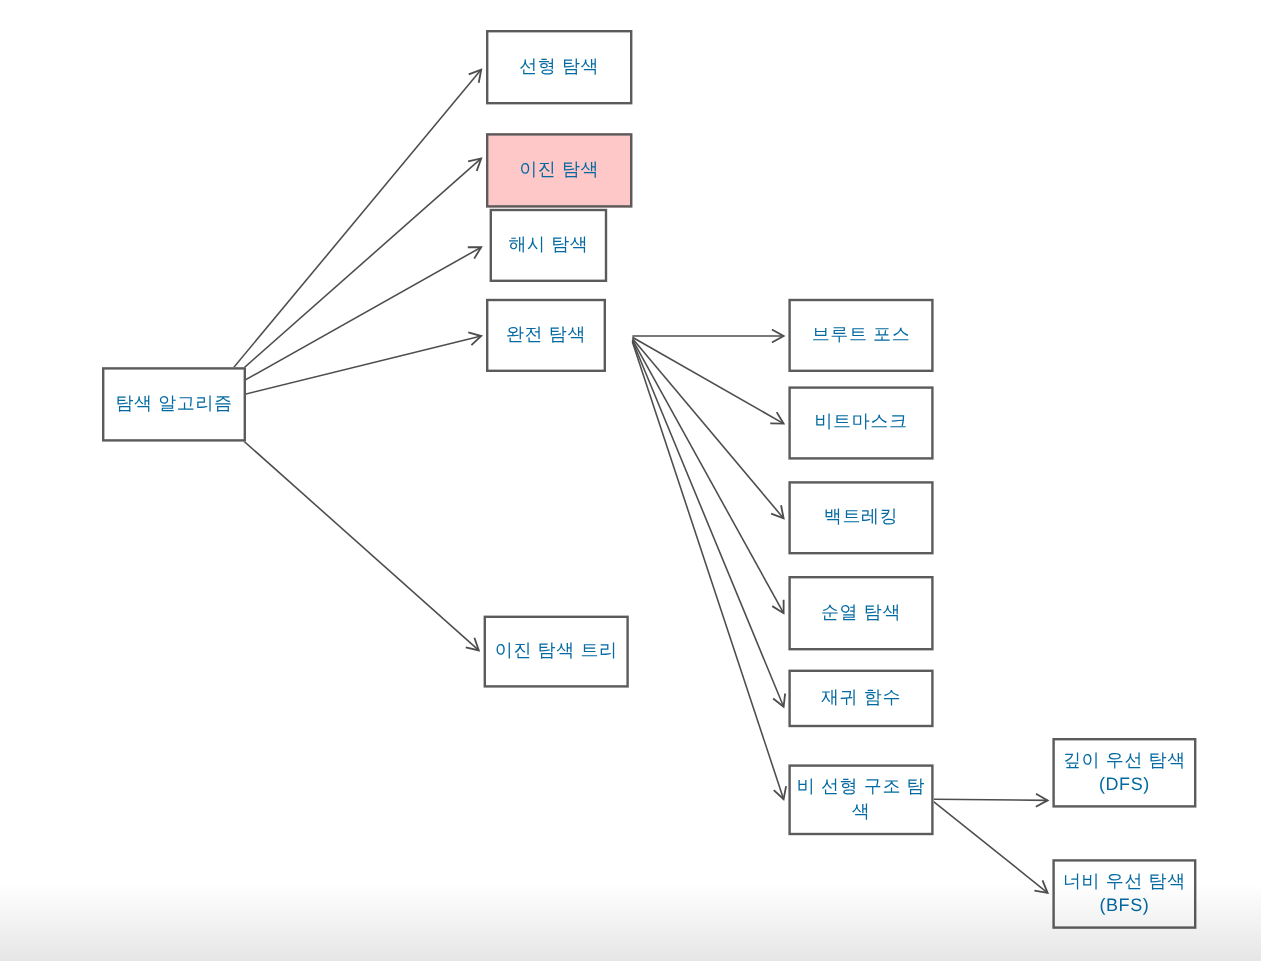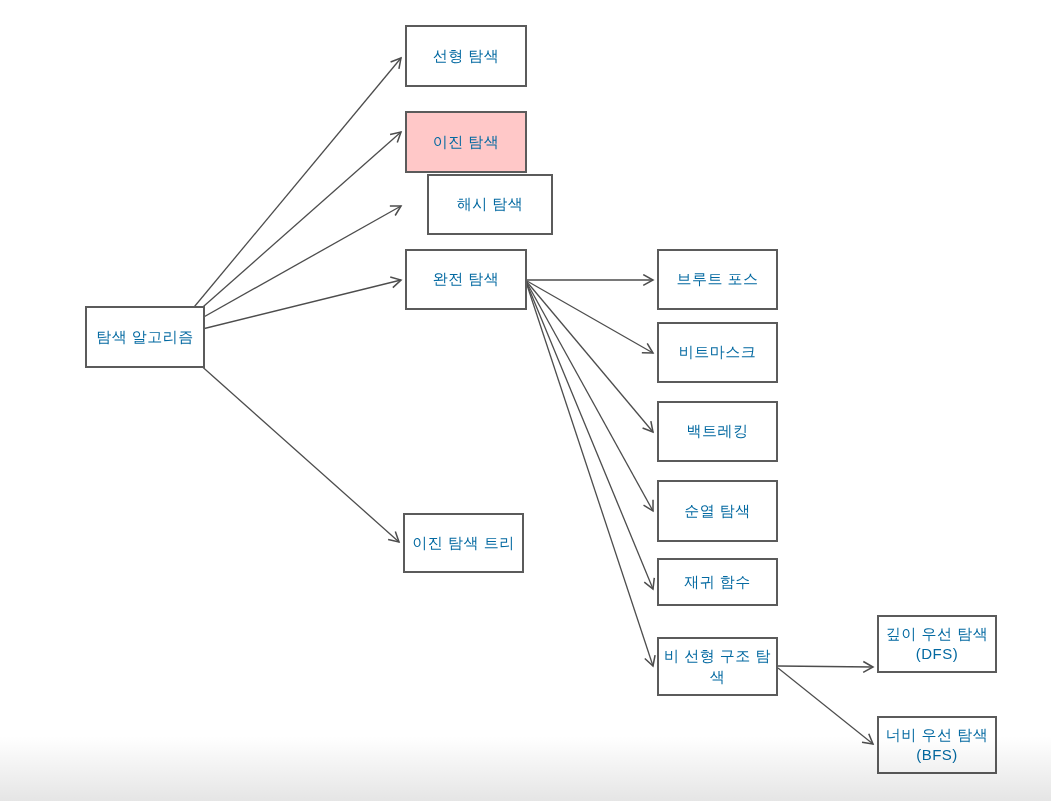--- a/index.html
+++ b/index.html
@@ -39,22 +39,22 @@
     line-height: 1.35;
     cursor: default;
   }
   .node.highlight {
     background: #ffc8c8;
   }
   
   #n-root        { left: 50px;  top: 306px; width: 120px; height: 62px; margin-left: 35px; }
   #n-linear      { left: 405px; top: 25px;  width: 122px; height: 62px; }
   #n-binary      { left: 405px; top: 99px;  width: 122px; height: 62px; margin-top: 12px; }
-  #n-hash        { left: 427px; top: 174px; width: 126px; height: 61px; }
-  #n-exhaustive  { left: 405px; top: 249px; width: 122px; height: 61px; }
+  #n-hash        { left: 408px; top: 174px; width: 98px; height: 61px; }
+  #n-exhaustive  { left: 405px; top: 249px; width: 100px; height: 61px; }
   #n-bst         { left: 403px; top: 513px; width: 121px; height: 60px; }
   #n-brute       { left: 657px; top: 249px; width: 121px; height: 61px; }
   #n-bitmask     { left: 657px; top: 322px; width: 121px; height: 61px; }
   #n-backtrack   { left: 657px; top: 401px; width: 121px; height: 61px; }
   #n-permutation { left: 657px; top: 480px; width: 121px; height: 62px; }
   #n-recursion   { left: 657px; top: 558px; width: 121px; height: 48px; }
   #n-nonlinear   { left: 657px; top: 637px; width: 121px; height: 59px; }
   #n-dfs         { left: 877px; top: 615px; width: 120px; height: 58px; }
   #n-bfs         { left: 877px; top: 716px; width: 120px; height: 58px; }
 

